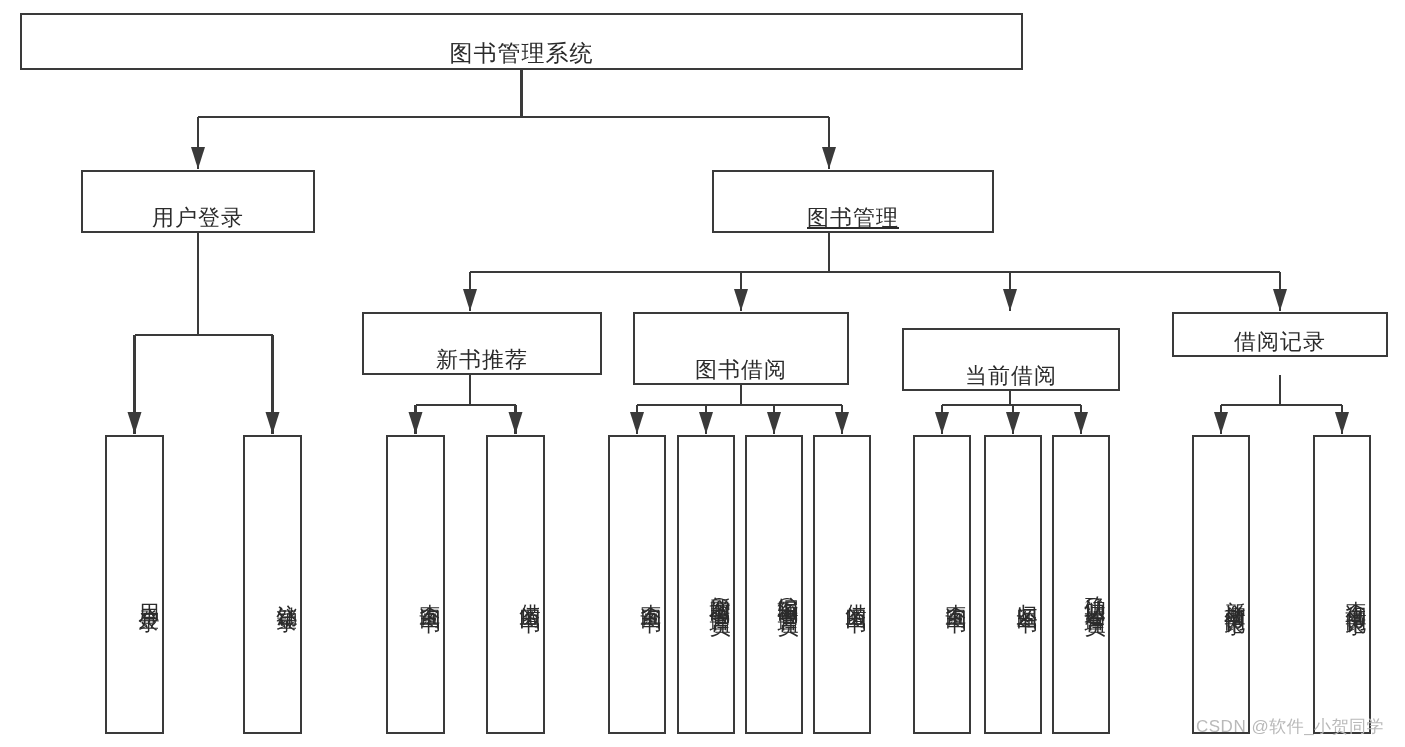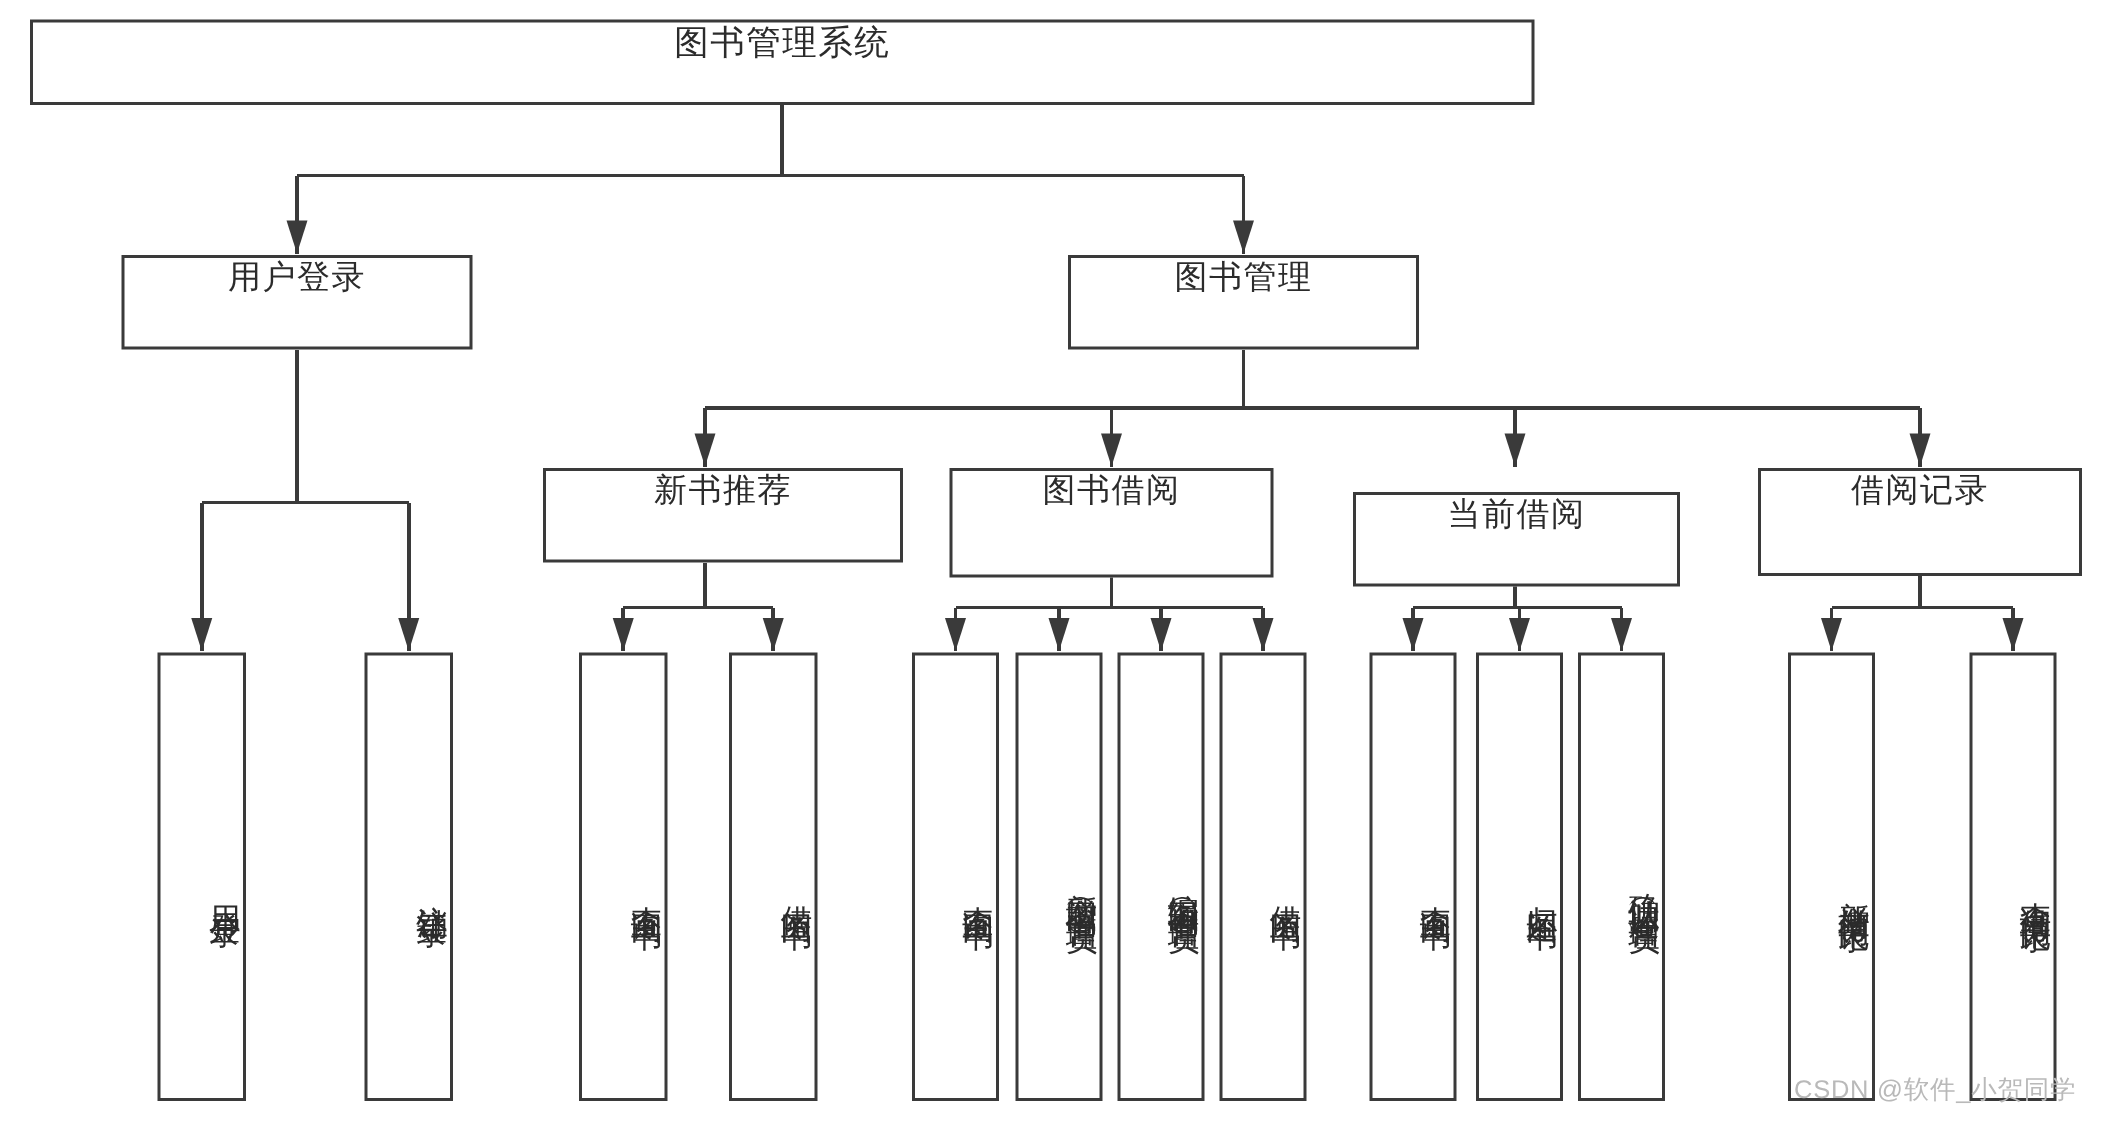--- a/index.html
+++ b/index.html
@@ -24,21 +24,21 @@
     width: 1405px;
     height: 747px;
     pointer-events: none;
   }
   .node {
     position: absolute;
     box-sizing: border-box;
     background: #ffffff;
     border: 2.5px solid #3a3a3a;
     display: flex;
-    align-items: flex-start;
+    align-items: flex-end;
     justify-content: center;
     color: #2b2b2b;
     z-index: 2;
   }
   .node.horiz {
     font-size: 22px;
     letter-spacing: 1px;
     line-height: 1.2;
     white-space: nowrap;
   }
@@ -123,33 +123,33 @@
       <line x1="1342" y1="405" x2="1342" y2="434" stroke="#3a3a3a" stroke-width="2.5" shape-rendering="crispEdges"></line>
       <polygon points="1335,412 1349,412 1342,434" fill="#3a3a3a"></polygon>
     </svg>
   <div id="nodes-layer">
       <div class="node horiz root" style="left: 20px; top: 13px; width: 1003px; height: 57px;">
         <span>图书管理系统</span>
       </div>
       <div class="node horiz" style="left: 81px; top: 170px; width: 234px; height: 63px;">
         <span>用户登录</span>
       </div>
-      <div class="node horiz" style="left: 712px; top: 170px; width: 234px; height: 63px;">
+      <div class="node horiz" style="left: 712px; top: 170px; width: 282px; height: 63px; text-decoration: underline;">
         <span>图书管理</span>
       </div>
       <div class="node horiz" style="left: 362px; top: 312px; width: 240px; height: 63px;">
         <span>新书推荐</span>
       </div>
       <div class="node horiz" style="left: 633px; top: 312px; width: 216px; height: 73px;">
         <span>图书借阅</span>
       </div>
       <div class="node horiz" style="left: 902px; top: 328px; width: 218px; height: 63px;">
         <span>当前借阅</span>
       </div>
-      <div class="node horiz" style="left: 1172px; top: 312px; width: 216px; height: 72px;">
+      <div class="node horiz" style="left: 1172px; top: 312px; width: 216px; height: 45px;">
         <span>借阅记录</span>
       </div>
       <div class="node vert" style="left: 105px; top: 435px; width: 59px; height: 299px;">
         <span>用户登录</span>
       </div>
       <div class="node vert" style="left: 243px; top: 435px; width: 59px; height: 299px;">
         <span>注销登录</span>
       </div>
       <div class="node vert" style="left: 386px; top: 435px; width: 59px; height: 299px;">
         <span>查询图书</span>

